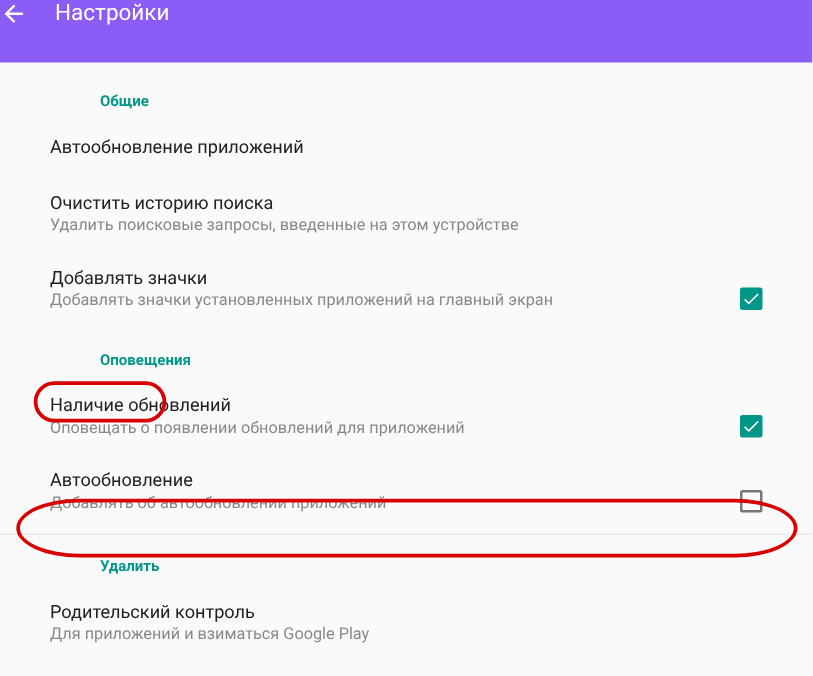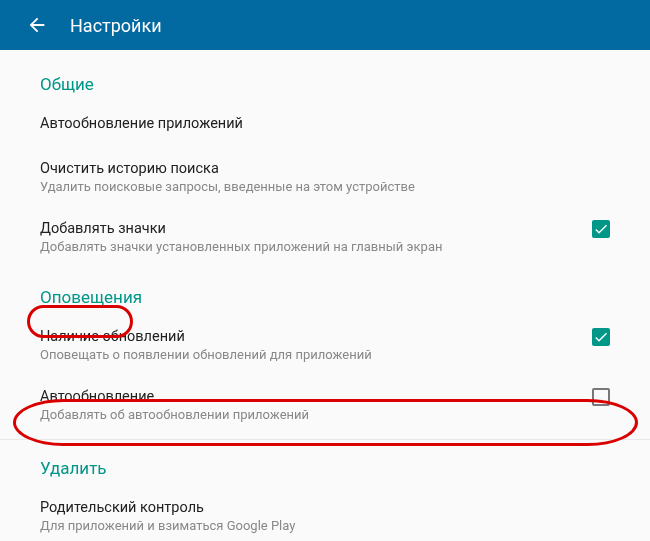--- a/index.html
+++ b/index.html
@@ -8,50 +8,51 @@
       box-sizing: border-box;
       font-family: Roboto, -apple-system, "Helvetica Neue", Arial, sans-serif;
     }
     body {
       width: 650px;
       height: 541px;
       background: #fafafa;
       overflow: hidden;
     }
     .header {
-      background: #0369a1;
+      background: #8b5cf6;
       height: 50px;
       display: flex;
-      align-items: center;
-      padding: 0 26px;
+      align-items: flex-start;
+      padding: 0 0;
       color: #fff;
     }
     .back-icon {
       width: 22px;
       height: 22px;
       margin-right: 22px;
       cursor: pointer;
     }
     .header-title {
       font-size: 18px;
       font-weight: 400;
     }
     .content {
       padding: 4px 0 0 0;
     }
     .section-header {
       color: #009688;
-      font-size: 17px;
-      font-weight: 400;
+      font-size: 12px;
+      font-weight: 700;
       padding: 20px 40px 8px 40px;
+      margin-left: 40px;
     }
     .setting-item {
       padding: 13px 40px 13px 40px;
       display: flex;
-      align-items: flex-start;
+      align-items: flex-end;
       justify-content: space-between;
       cursor: pointer;
     }
     .setting-text {
       flex: 1;
     }
     .setting-title {
       color: #212121;
       font-size: 14.5px;
       font-weight: 400;

